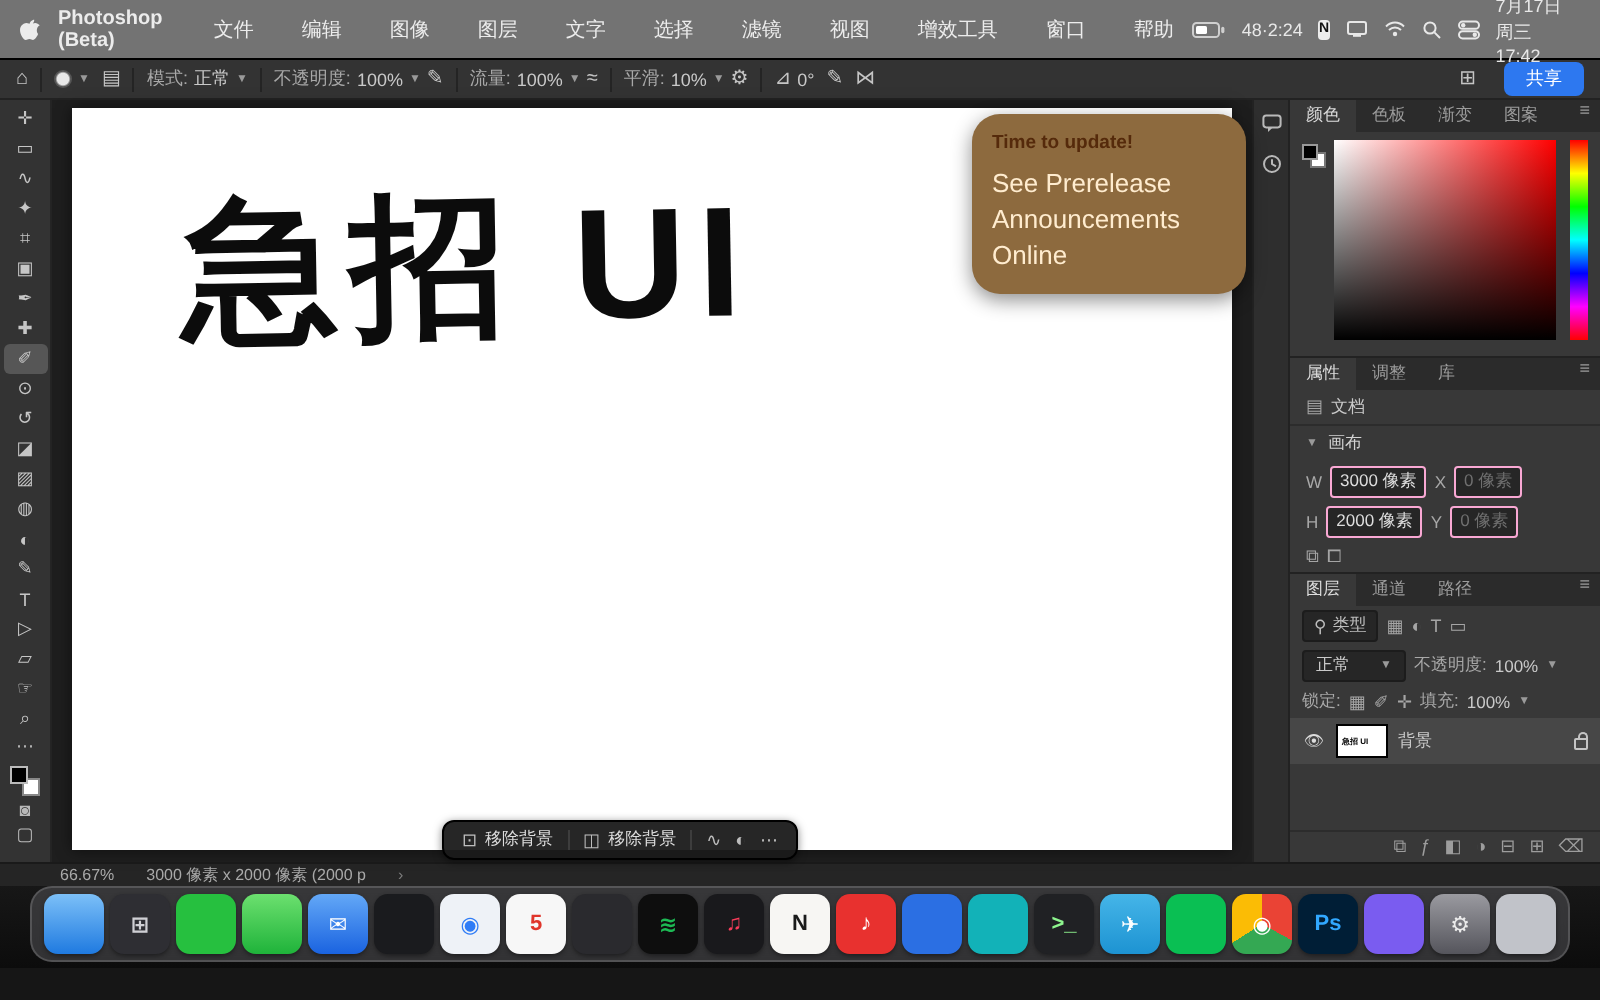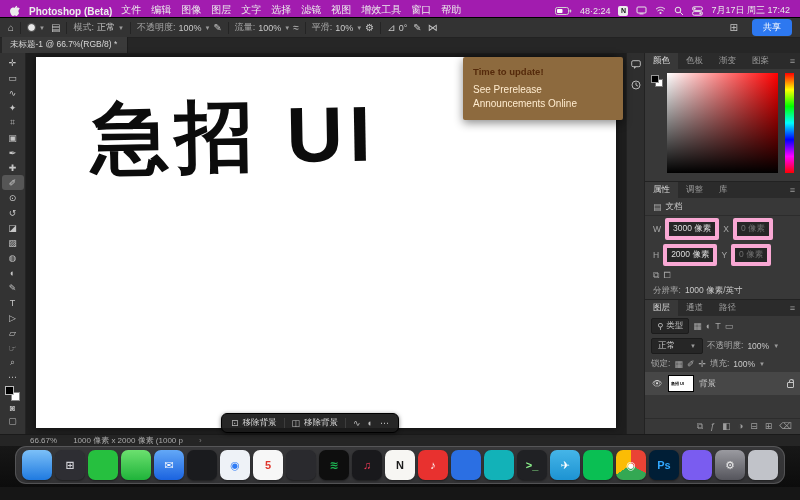--- a/index.html
+++ b/index.html
@@ -1,24 +1,24 @@
 <!DOCTYPE html>
 <html><head>
 <meta charset="utf-8">
 <style>
   *{margin:0;padding:0;box-sizing:border-box}
   html,body{background:#000}
   .screen{position:relative;width:800px;height:500px;overflow:hidden;background:#161616;
     font-family:"Liberation Sans","DejaVu Sans",sans-serif;color:#ddd;-webkit-font-smoothing:antialiased}
 
   
-  .menubar{height:18px;background:#a21caf;display:flex;align-items:flex-end;gap:9px;padding:0 10px;
+  .menubar{height:30px;background:#737373;display:flex;align-items:center;gap:9px;padding:0 10px;
     font-size:10px;color:#ececec;border-bottom:1px solid #000}
   .menubar .app-name{font-weight:bold}
-  .menu-items{display:flex;gap:10px}
+  .menu-items{display:flex;gap:24px}
   .menu-item{white-space:nowrap}
   .mb-right{margin-left:auto;display:flex;align-items:center;gap:8px;font-size:9px;color:#e8e8e8}
   .mb-icon{display:flex;align-items:center}
   .notion-badge{width:10px;height:10px;background:#ededed;color:#111;font-size:7px;font-weight:bold;
     display:flex;align-items:center;justify-content:center;border-radius:2px}
 
   
   .titlebar{height:13px;background:#262626;border-bottom:1px solid #151515;display:flex;
     align-items:center;justify-content:center;font-size:9px;color:#a3a3a3}
 
@@ -66,64 +66,64 @@
   .sb-sep{width:1px;height:10px;background:#3d3d3d}
   .sb-ic{font-size:9px;color:#bdbdbd}
 
   
   .collapsed-strip{width:18px;background:#2e2e2e;border-left:1px solid #222;display:flex;flex-direction:column;
     align-items:center;padding-top:7px;gap:10px;flex:none}
 
   
   .panels{width:156px;background:#383838;border-left:1px solid #222;display:flex;flex-direction:column;
     font-size:8.5px;color:#c9c9c9;flex:none}
-  .panel-tabs{display:flex;align-items:center;background:#2b2b2b;height:16px;flex:none}
+  .panel-tabs{display:flex;align-items:flex-start;background:#2b2b2b;height:16px;flex:none}
   .ptab{padding:2px 8px;color:#9c9c9c;white-space:nowrap}
   .ptab.active{background:#383838;color:#ddd}
   .ptab-menu{margin-left:auto;padding:0 5px;color:#9c9c9c;font-size:9px}
   .pdivider{height:1px;background:#222;flex:none}
 
   .color-body{position:relative;height:104px;margin:4px 6px;flex:none}
   .fgbg-mini{position:absolute;left:0;top:2px;width:12px;height:12px}
   .fgbg-mini .f{position:absolute;left:0;top:0;width:8px;height:8px;background:#000;border:1px solid #999;z-index:2}
   .fgbg-mini .b{position:absolute;right:0;bottom:0;width:8px;height:8px;background:#fff;border:1px solid #777}
   .sat-square{position:absolute;left:16px;right:16px;top:0;bottom:4px;
     background:linear-gradient(to bottom,rgba(0,0,0,0),#000),linear-gradient(to right,#fff,#f00)}
   .hue-bar{position:absolute;right:0;top:0;width:9px;bottom:4px;
     background:linear-gradient(#f00,#ff0,#0f0,#0ff,#00f,#f0f,#f00)}
 
   .prow{display:flex;align-items:center;gap:4px;padding:2px 8px;flex:none}
   .prow.doc{height:18px;border-bottom:1px solid #2c2c2c}
   .sec-hdr{font-size:8.5px;color:#d2d2d2;padding:3px 8px;display:flex;gap:5px;align-items:center;flex:none}
-  .fld{background:#262626;border:4px solid #f9a8d4;border-radius:2px;padding:1px 4px;color:#ddd;min-width:48px;white-space:nowrap}
+  .fld{background:#262626;border:1px solid #f9a8d4;border-radius:2px;padding:1px 4px;color:#ddd;min-width:48px;white-space:nowrap}
   .fld.dim{min-width:34px;color:#6f6f6f}
   .lbl{color:#a8a8a8}
   .tiny-ic{font-size:9px;color:#a5a5a5}
 
   .lrow{display:flex;align-items:center;gap:4px;padding:2px 6px;flex:none}
   .filter-field{display:flex;align-items:center;gap:3px;background:#262626;border:1px solid #1c1c1c;
     border-radius:2px;padding:1px 5px;color:#bdbdbd}
   .blend-fld{background:#262626;border:1px solid #1c1c1c;border-radius:2px;padding:1px 6px;min-width:52px;
     display:flex;justify-content:space-between;align-items:center;gap:4px}
   .layer-row{display:flex;align-items:center;gap:5px;padding:3px 6px;background:#474747;flex:none}
   .eye{width:12px;text-align:center;font-size:8px;color:#ddd}
   .thumb{width:26px;height:17px;background:#fff;border:1px solid #000;overflow:hidden;position:relative}
   .thumb span{position:absolute;left:2px;top:5px;font-size:4px;font-weight:bold;color:#000;letter-spacing:0;white-space:nowrap}
   .mini-lock{width:7px;height:6px;border:1px solid #c4c4c4;border-radius:1px;position:relative;margin-left:auto;margin-top:2px}
   .mini-lock:before{content:"";position:absolute;top:-4px;left:1px;width:3px;height:3px;border:1px solid #c4c4c4;
     border-bottom:none;border-radius:3px 3px 0 0}
   .layers-bottom{margin-top:auto;display:flex;justify-content:flex-end;gap:7px;padding:2px 8px;
     border-top:1px solid #2c2c2c;color:#9d9d9d;font-size:9px;flex:none}
 
   
-  .notice{position:absolute;top:57px;right:177px;width:160px;background:#8d6a3e;border-radius:2px;
+  .notice{position:absolute;top:57px;right:177px;width:137px;background:#8d6a3e;border-radius:14px;
     padding:9px 10px;z-index:30;box-shadow:0 3px 10px rgba(0,0,0,.45)}
   .notice-title{color:#552a0b;font-weight:bold;font-size:9.5px;margin-bottom:6px}
   .notice-body{color:#fff;font-size:7.8px;line-height:1.45;margin-bottom:7px}
-  .notice-link{color:#ffeccf;font-size:10px;line-height:1.4}
+  .notice-link{color:#ffeccf;font-size:13px;line-height:1.4}
 
   
   .statusbar{height:12px;background:#252525;border-top:1px solid #1a1a1a;display:flex;align-items:center;
     gap:16px;padding-left:30px;font-size:8px;color:#a9a9a9}
   .statusbar .chev{color:#7c7c7c}
 
   
   .desktop{height:41px;background:linear-gradient(#171717,#0c0c0c);display:flex;justify-content:center;align-items:flex-end}
   .dock{display:flex;align-items:center;gap:3px;background:rgba(88,88,92,.5);border:1px solid rgba(255,255,255,.16);
     border-radius:11px;padding:3px 6px;margin-bottom:3px;backdrop-filter:blur(4px)}
@@ -241,23 +241,20 @@
       <span>0°</span>
     </span>
     <span class="opt-icon">✎</span>
     <span class="opt-icon">⋈</span>
     <div class="opt-right">
       <span class="opt-icon">⊞</span>
       <span class="share-btn">共享</span>
     </div>
   </div>
 
-  <div class="tabbar">
-    <span class="doc-tab">未标题-1 @ 66.7%(RGB/8) *</span>
-  </div>
 
   <div class="main">
 
     <div class="toolbar">
       <div class="tools">
 
           <span class="tool">✛</span>
 
           <span class="tool">▭</span>
 
@@ -366,39 +363,39 @@
       <div class="panel-tabs">
         <span class="ptab active">属性</span>
         <span class="ptab">调整</span>
         <span class="ptab">库</span>
         <span class="ptab-menu">≡</span>
       </div>
       <div class="prow doc">
         <span class="tiny-ic">▤</span>
         <span>文档</span>
       </div>
+      <div class="sec-hdr">
+        <span class="caret">▼</span>
+        <span>画布</span>
+      </div>
       <div class="prow">
         <span class="lbl">W</span>
         <span class="fld">3000 像素</span>
         <span class="lbl">X</span>
         <span class="fld dim">0 像素</span>
       </div>
       <div class="prow">
         <span class="lbl">H</span>
         <span class="fld">2000 像素</span>
         <span class="lbl">Y</span>
         <span class="fld dim">0 像素</span>
       </div>
       <div class="prow">
         <span class="tiny-ic">⧉</span>
         <span class="tiny-ic">⧠</span>
-      </div>
-      <div class="prow">
-        <span class="lbl">分辨率:</span>
-        <span>1000 像素/英寸</span>
       </div>
       <div class="pdivider"></div>
 
       <div class="panel-tabs">
         <span class="ptab active">图层</span>
         <span class="ptab">通道</span>
         <span class="ptab">路径</span>
         <span class="ptab-menu">≡</span>
       </div>
       <div class="lrow">
@@ -444,21 +441,21 @@
         <span>◑</span>
         <span>⊟</span>
         <span>⊞</span>
         <span>⌫</span>
       </div>
     </div>
   </div>
 
   <div class="statusbar">
     <span>66.67%</span>
-    <span>1000 像素 x 2000 像素 (1000 p</span>
+    <span>3000 像素 x 2000 像素 (2000 p</span>
     <span class="chev">›</span>
   </div>
 
   <div class="desktop">
     <div class="dock">
 
         <span class="dock-icon" style="background: linear-gradient(rgb(124, 192, 248), rgb(31, 122, 224)); color: rgb(255, 255, 255);"></span>
 
         <span class="dock-icon" style="background: rgb(46, 46, 51); color: rgb(207, 207, 212);">⊞</span>
 

